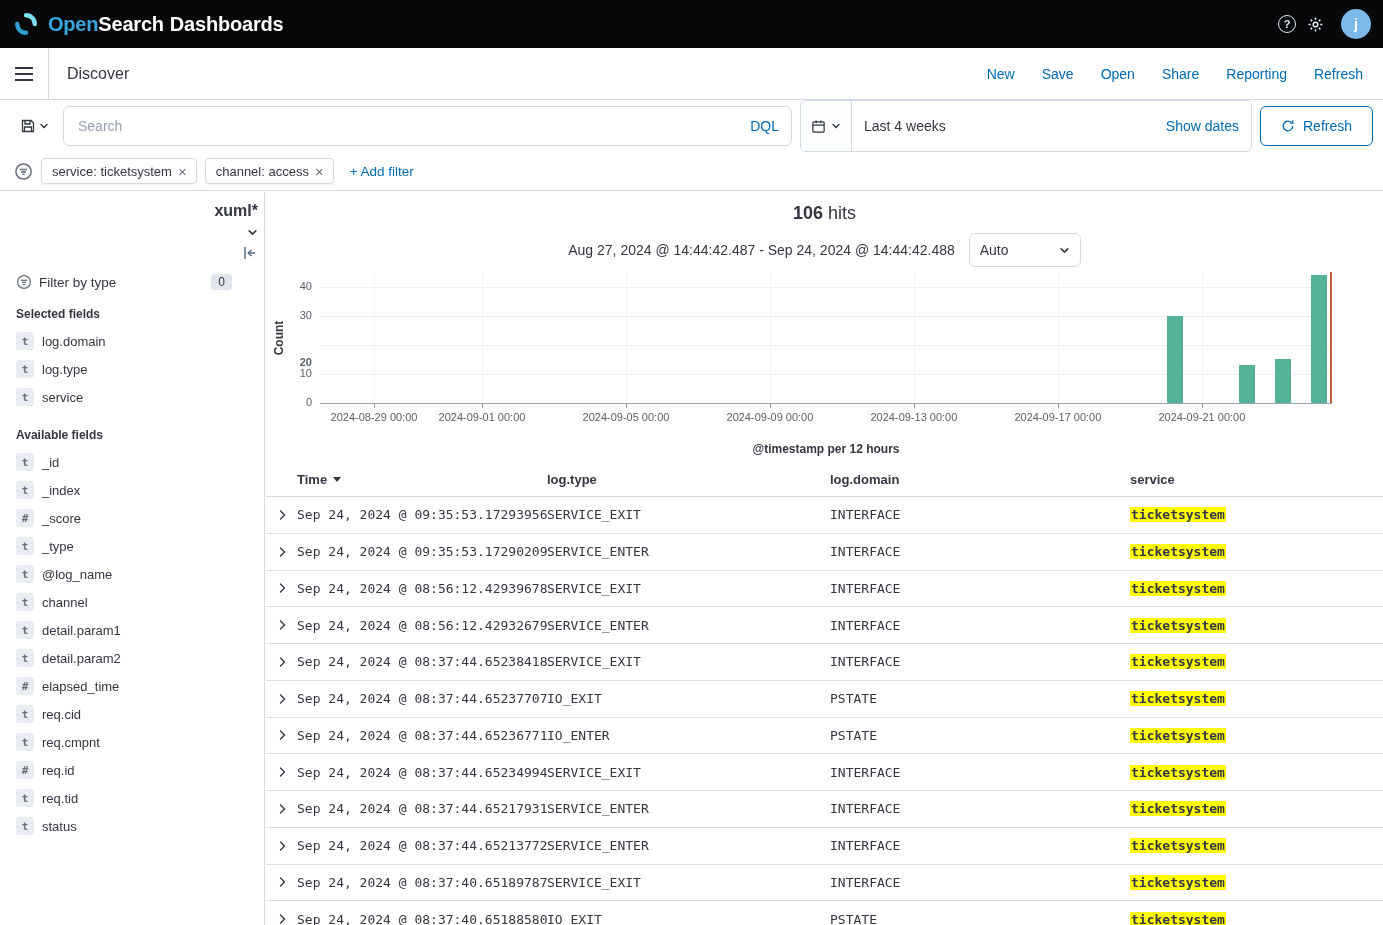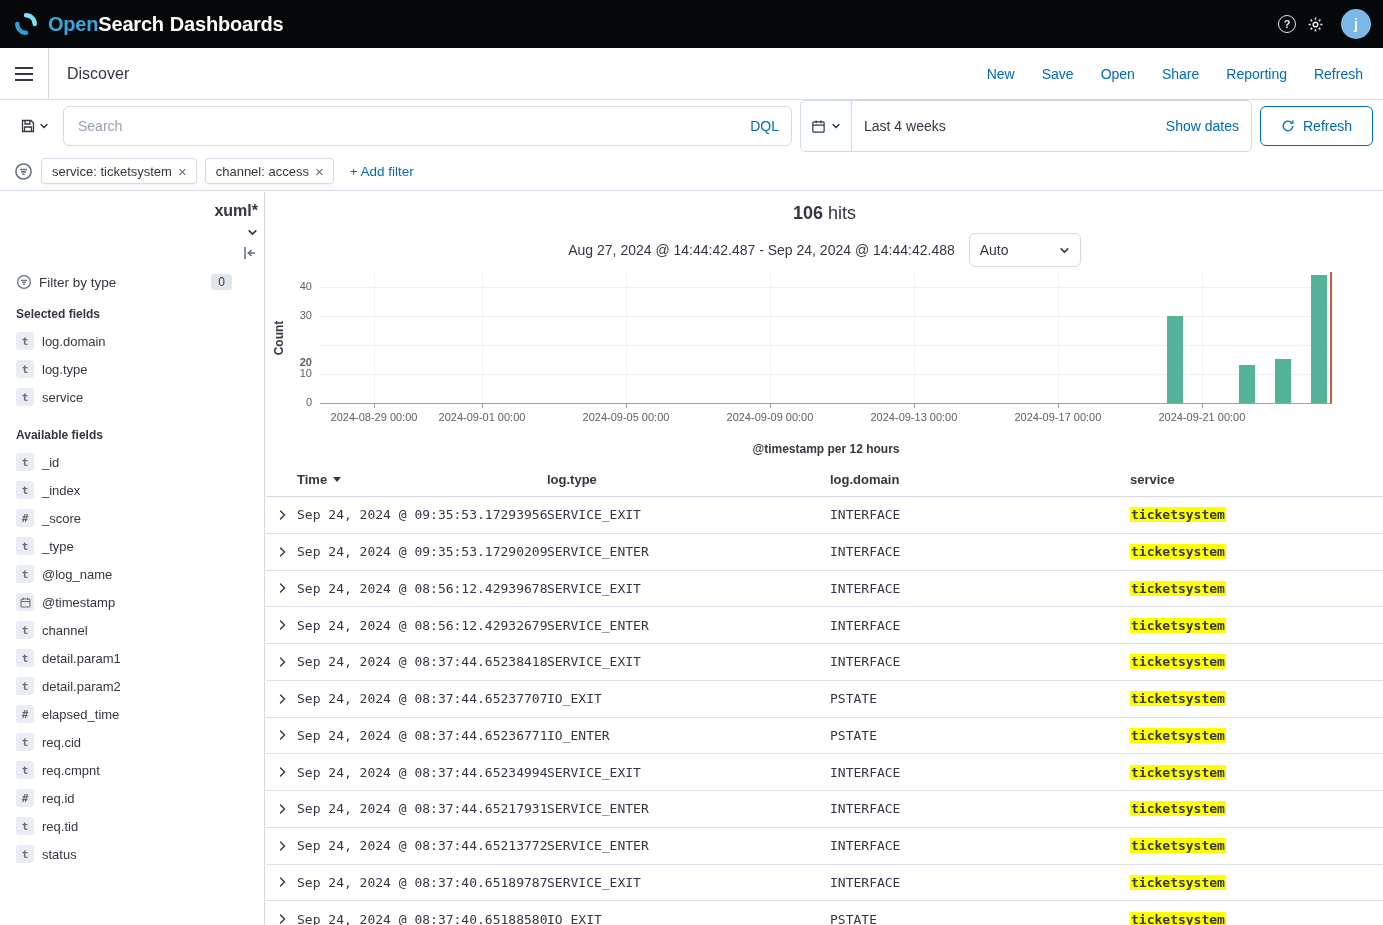--- a/index.html
+++ b/index.html
@@ -259,29 +259,20 @@
           <span class="field-badge" data-interactable="false">#</span>
           <span class="field-name" data-interactable="false">_score</span>
         </div>
         <div class="field-item" data-interactable="true">
           <span class="field-badge" data-interactable="false">t</span>
           <span class="field-name" data-interactable="false">_type</span>
         </div>
         <div class="field-item" data-interactable="true">
           <span class="field-badge" data-interactable="false">t</span>
           <span class="field-name" data-interactable="false">@log_name</span>
-        </div>
-        <div class="field-item" data-interactable="true">
-          <span class="field-badge" data-interactable="false">
-            <svg width="11" height="11" viewBox="0 0 16 16" fill="none" stroke="#69707d" stroke-width="1.6">
-              <rect x="1.5" y="3" width="13" height="11.5" rx="1.5"></rect>
-              <path d="M1.5 6.5h13M5 1v3.5M11 1v3.5"></path>
-            </svg>
-          </span>
-          <span class="field-name" data-interactable="false">@timestamp</span>
         </div>
         <div class="field-item" data-interactable="true">
           <span class="field-badge" data-interactable="false">t</span>
           <span class="field-name" data-interactable="false">channel</span>
         </div>
         <div class="field-item" data-interactable="true">
           <span class="field-badge" data-interactable="false">t</span>
           <span class="field-name" data-interactable="false">detail.param1</span>
         </div>
         <div class="field-item" data-interactable="true">

